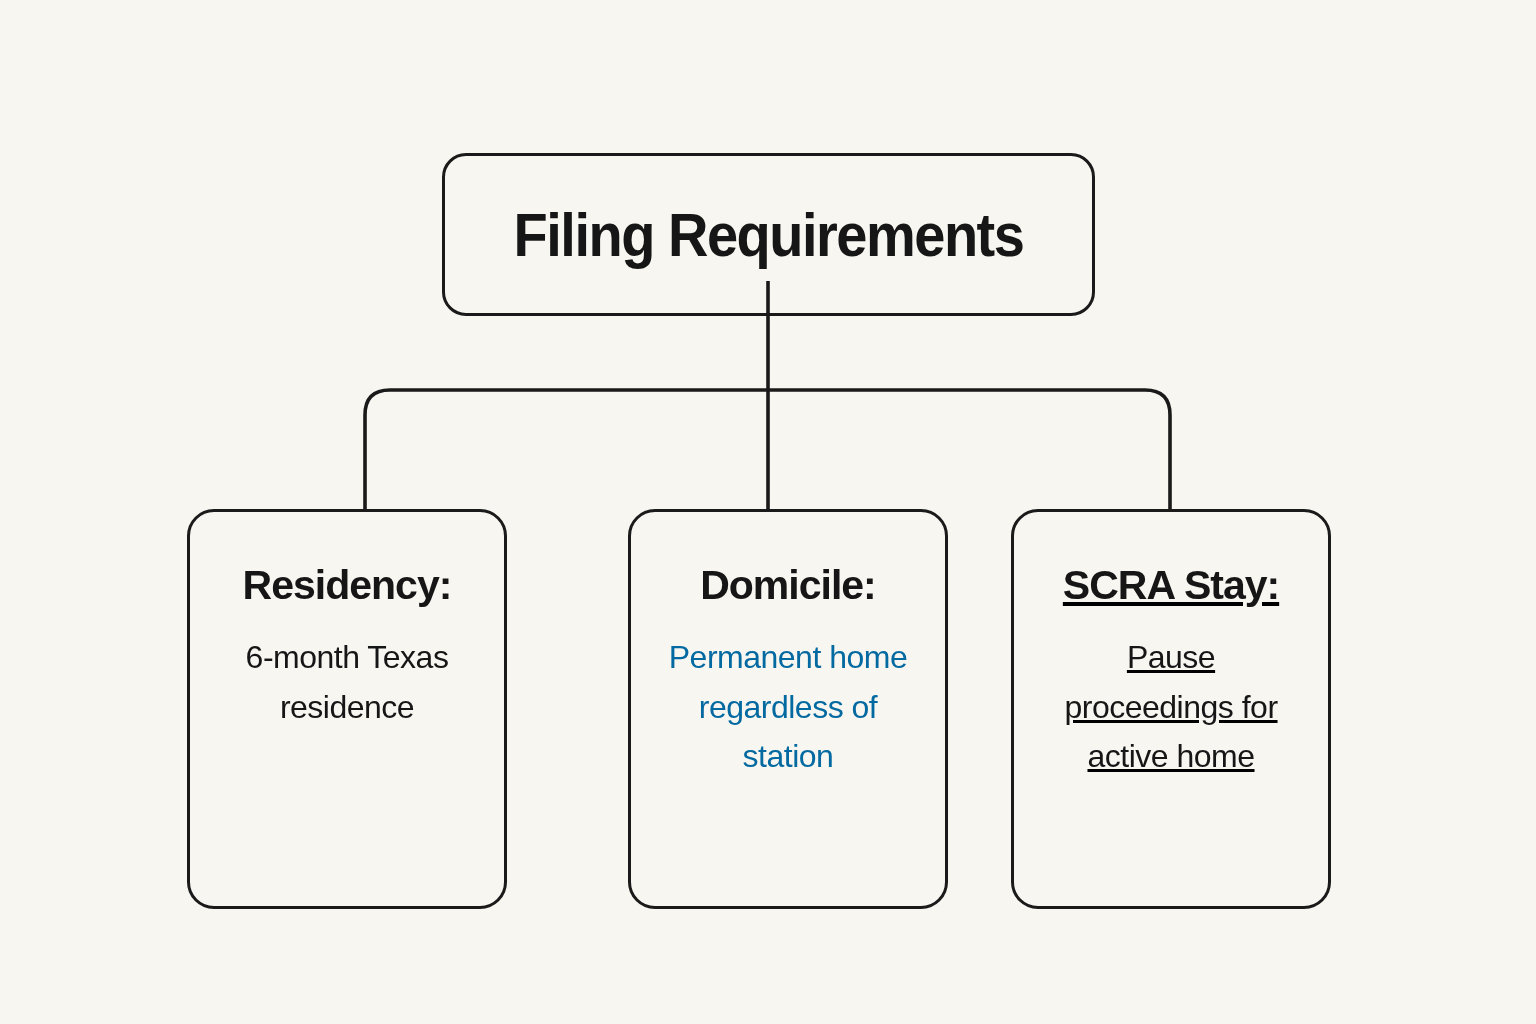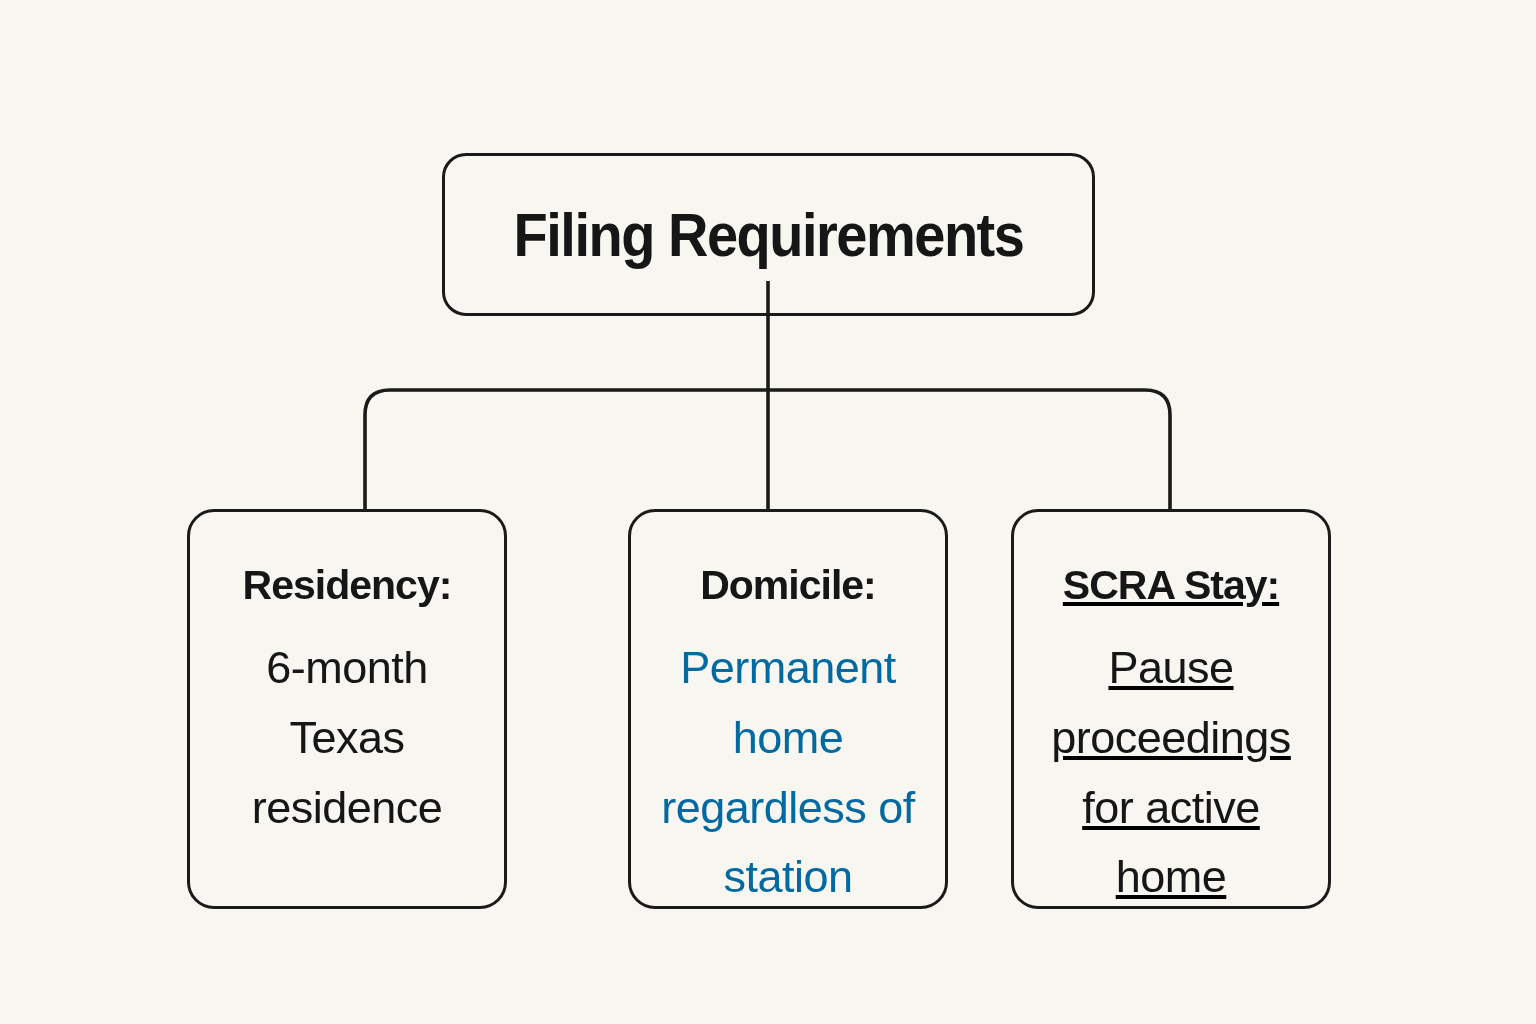--- a/index.html
+++ b/index.html
@@ -65,21 +65,21 @@
   .node-child-2 { left: 608px; margin-left: 20px; }
   .node-child-3 { left: 1011px; }
   .child-heading {
     font-size: 41px;
     font-weight: bold;
     letter-spacing: -1px;
     line-height: 1.15;
   }
   .child-body {
     margin-top: 24px;
-    font-size: 45px;
+    font-size: 32px;
     font-weight: 400;
     letter-spacing: -0.5px;
     line-height: 1.55;
   }
 </style>
 </head>
 <body>
 
 <div class="stage" style="background-color: rgb(248, 246, 241);">
 

